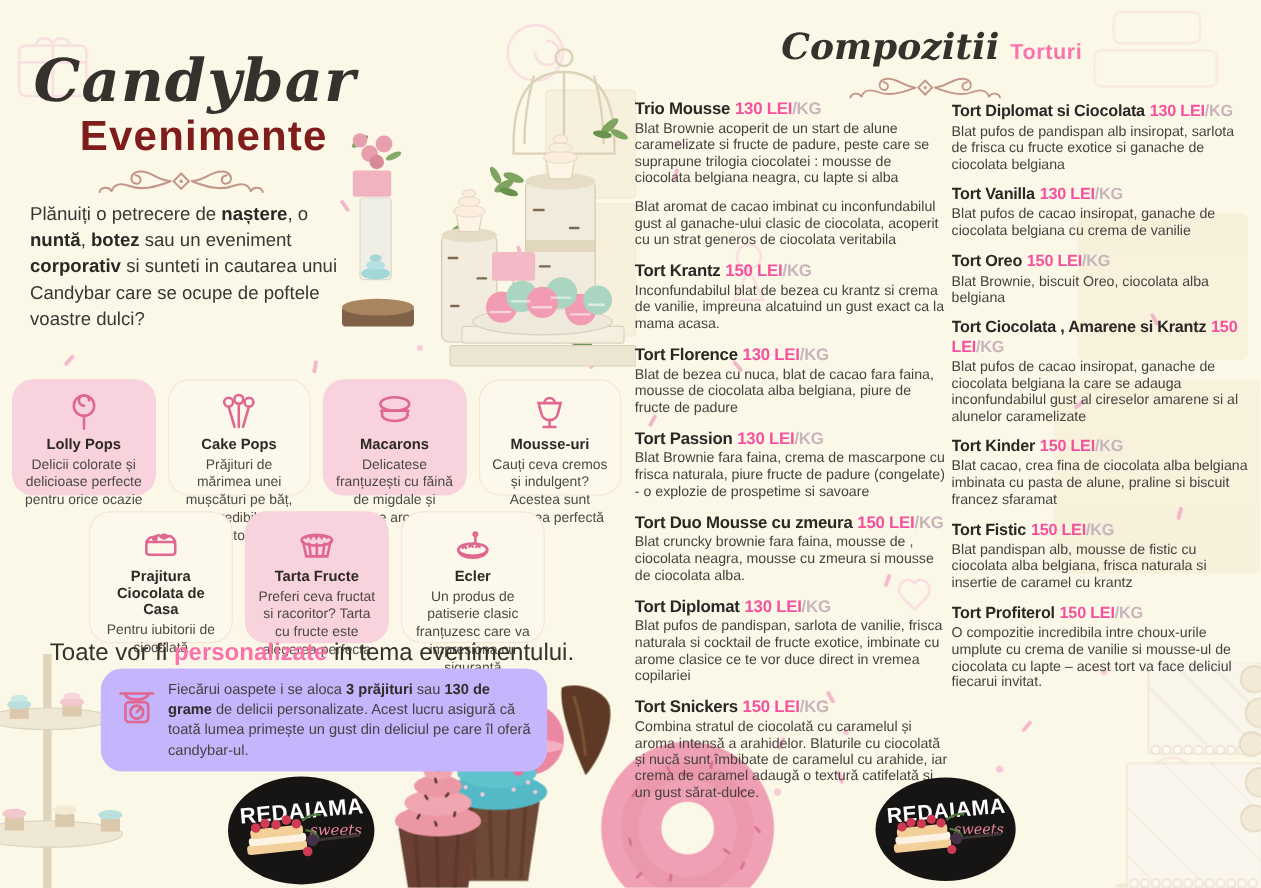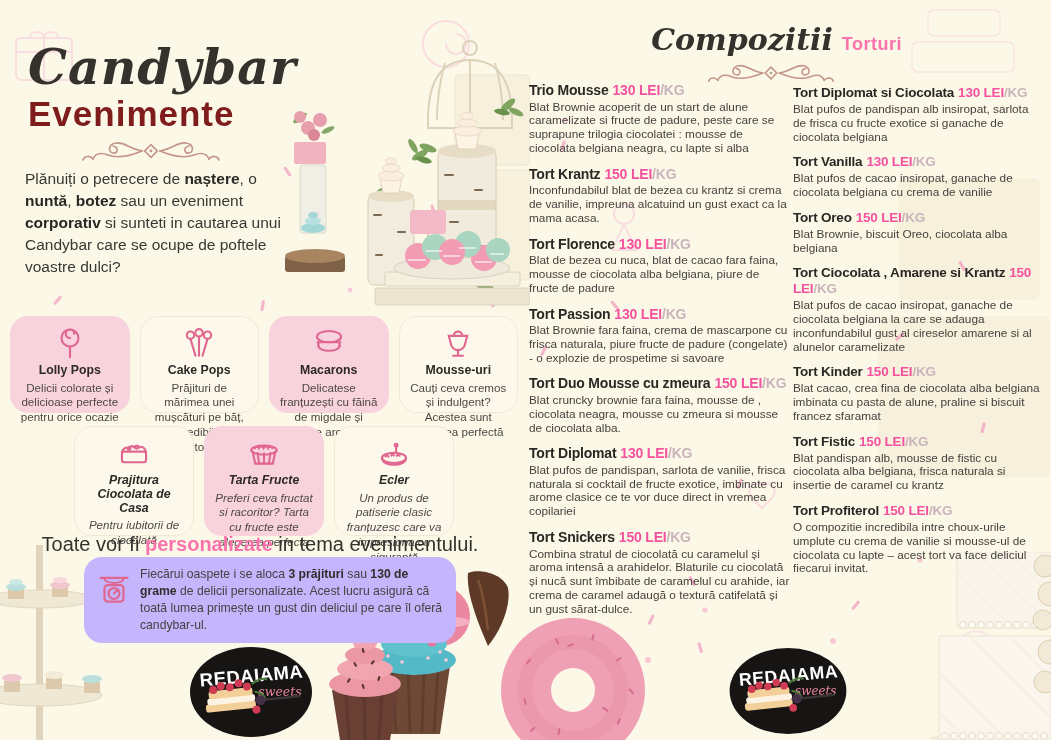--- a/index.html
+++ b/index.html
@@ -5,34 +5,34 @@
   * { box-sizing: border-box; margin: 0; padding: 0; }
   html,body { background:#efeadb; }
   .page {
     position: relative; width: 1051px; height: 740px;
     background: #fcf8e7; overflow: hidden;
     font-family: "Liberation Sans", sans-serif; color: #3a3633;
   }
   svg.layer { position:absolute; pointer-events:none; }
 
   
-  .brand { position:absolute; left:28px; top:42px; width:245px; text-align:left; }
+  .brand { position:absolute; left:28px; top:42px; width:245px; text-align:right; }
   .brand-script { font-family:"DejaVu Serif", serif; font-style:italic; font-weight:bold;
     font-size:49px; line-height:1.05; color:#35312d; letter-spacing:1px; }
   .brand-accent { font-weight:bold; font-size:35px; color:#7f1d1d; letter-spacing:1px; margin-top:1px; }
   .flourish { display:block; margin:5px auto 0; }
 
   .intro { position:absolute; left:25px; top:168px; width:280px;
     font-size:15.5px; line-height:1.42; color:#3a3633; }
   .intro b { color:#2b2724; }
 
   
   .cards { position:absolute; display:flex; gap:10px; }
   #features-row1 { left:10px; top:316px; width:508px; height:97px; }
-  #features-row2 { left:74px; top:426px; width:380px; height:110px;font-style:italic; }
+  #features-row2 { left:74px; top:426px; width:380px; height:110px; }
   .card { flex:1; background:#fdf8ec; border:1.5px solid #f3e6d5; border-radius:18px;
     padding:8px 7px 6px; text-align:center; }
   .card.pink { background:#f8d3dd; border-color:#f8d3dd; }
   .card-icon { height:36px; display:flex; align-items:center; justify-content:center; color:#e0678f; }
   .card-title { font-size:12.3px; font-weight:bold; color:#2d2926; line-height:1.12; margin:3px 0; }
   .card-desc { font-size:11.6px; color:#4d4845; line-height:1.27; }
 
   .personalize { position:absolute; left:40px; top:533px; width:440px; text-align:center;
     font-size:20px; color:#35312d; }
   .personalize .accent { color:#fb73ad; font-weight:bold; }
@@ -493,20 +493,21 @@
     </g>
   </svg>
 
   <section id="menu-left" class="menu-col">
   <article class="menu-item">
     <h3><span class="mi-name">Trio Mousse</span><span class="mi-price">130 LEI</span><span class="mi-unit">/KG</span></h3>
     <p class="mi-desc">Blat Brownie acoperit de un start de alune caramelizate si fructe de padure, peste care se suprapune trilogia ciocolatei : mousse de ciocolata belgiana neagra, cu lapte si alba</p>
   </article>
 
   <article class="menu-item">
+    <p class="mi-desc">Blat aromat de cacao imbinat cu inconfundabilul gust al ganache-ului clasic de ciocolata, acoperit cu un strat generos de ciocolata veritabila</p>
   </article>
 
   <article class="menu-item">
     <h3><span class="mi-name">Tort Krantz</span><span class="mi-price">150 LEI</span><span class="mi-unit">/KG</span></h3>
     <p class="mi-desc">Inconfundabilul blat de bezea cu krantz si crema de vanilie, impreuna alcatuind un gust exact ca la mama acasa.</p>
   </article>
 
   <article class="menu-item">
     <h3><span class="mi-name">Tort Florence</span><span class="mi-price">130 LEI</span><span class="mi-unit">/KG</span></h3>
     <p class="mi-desc">Blat de bezea cu nuca, blat de cacao fara faina, mousse de ciocolata alba belgiana, piure de fructe de padure</p>

